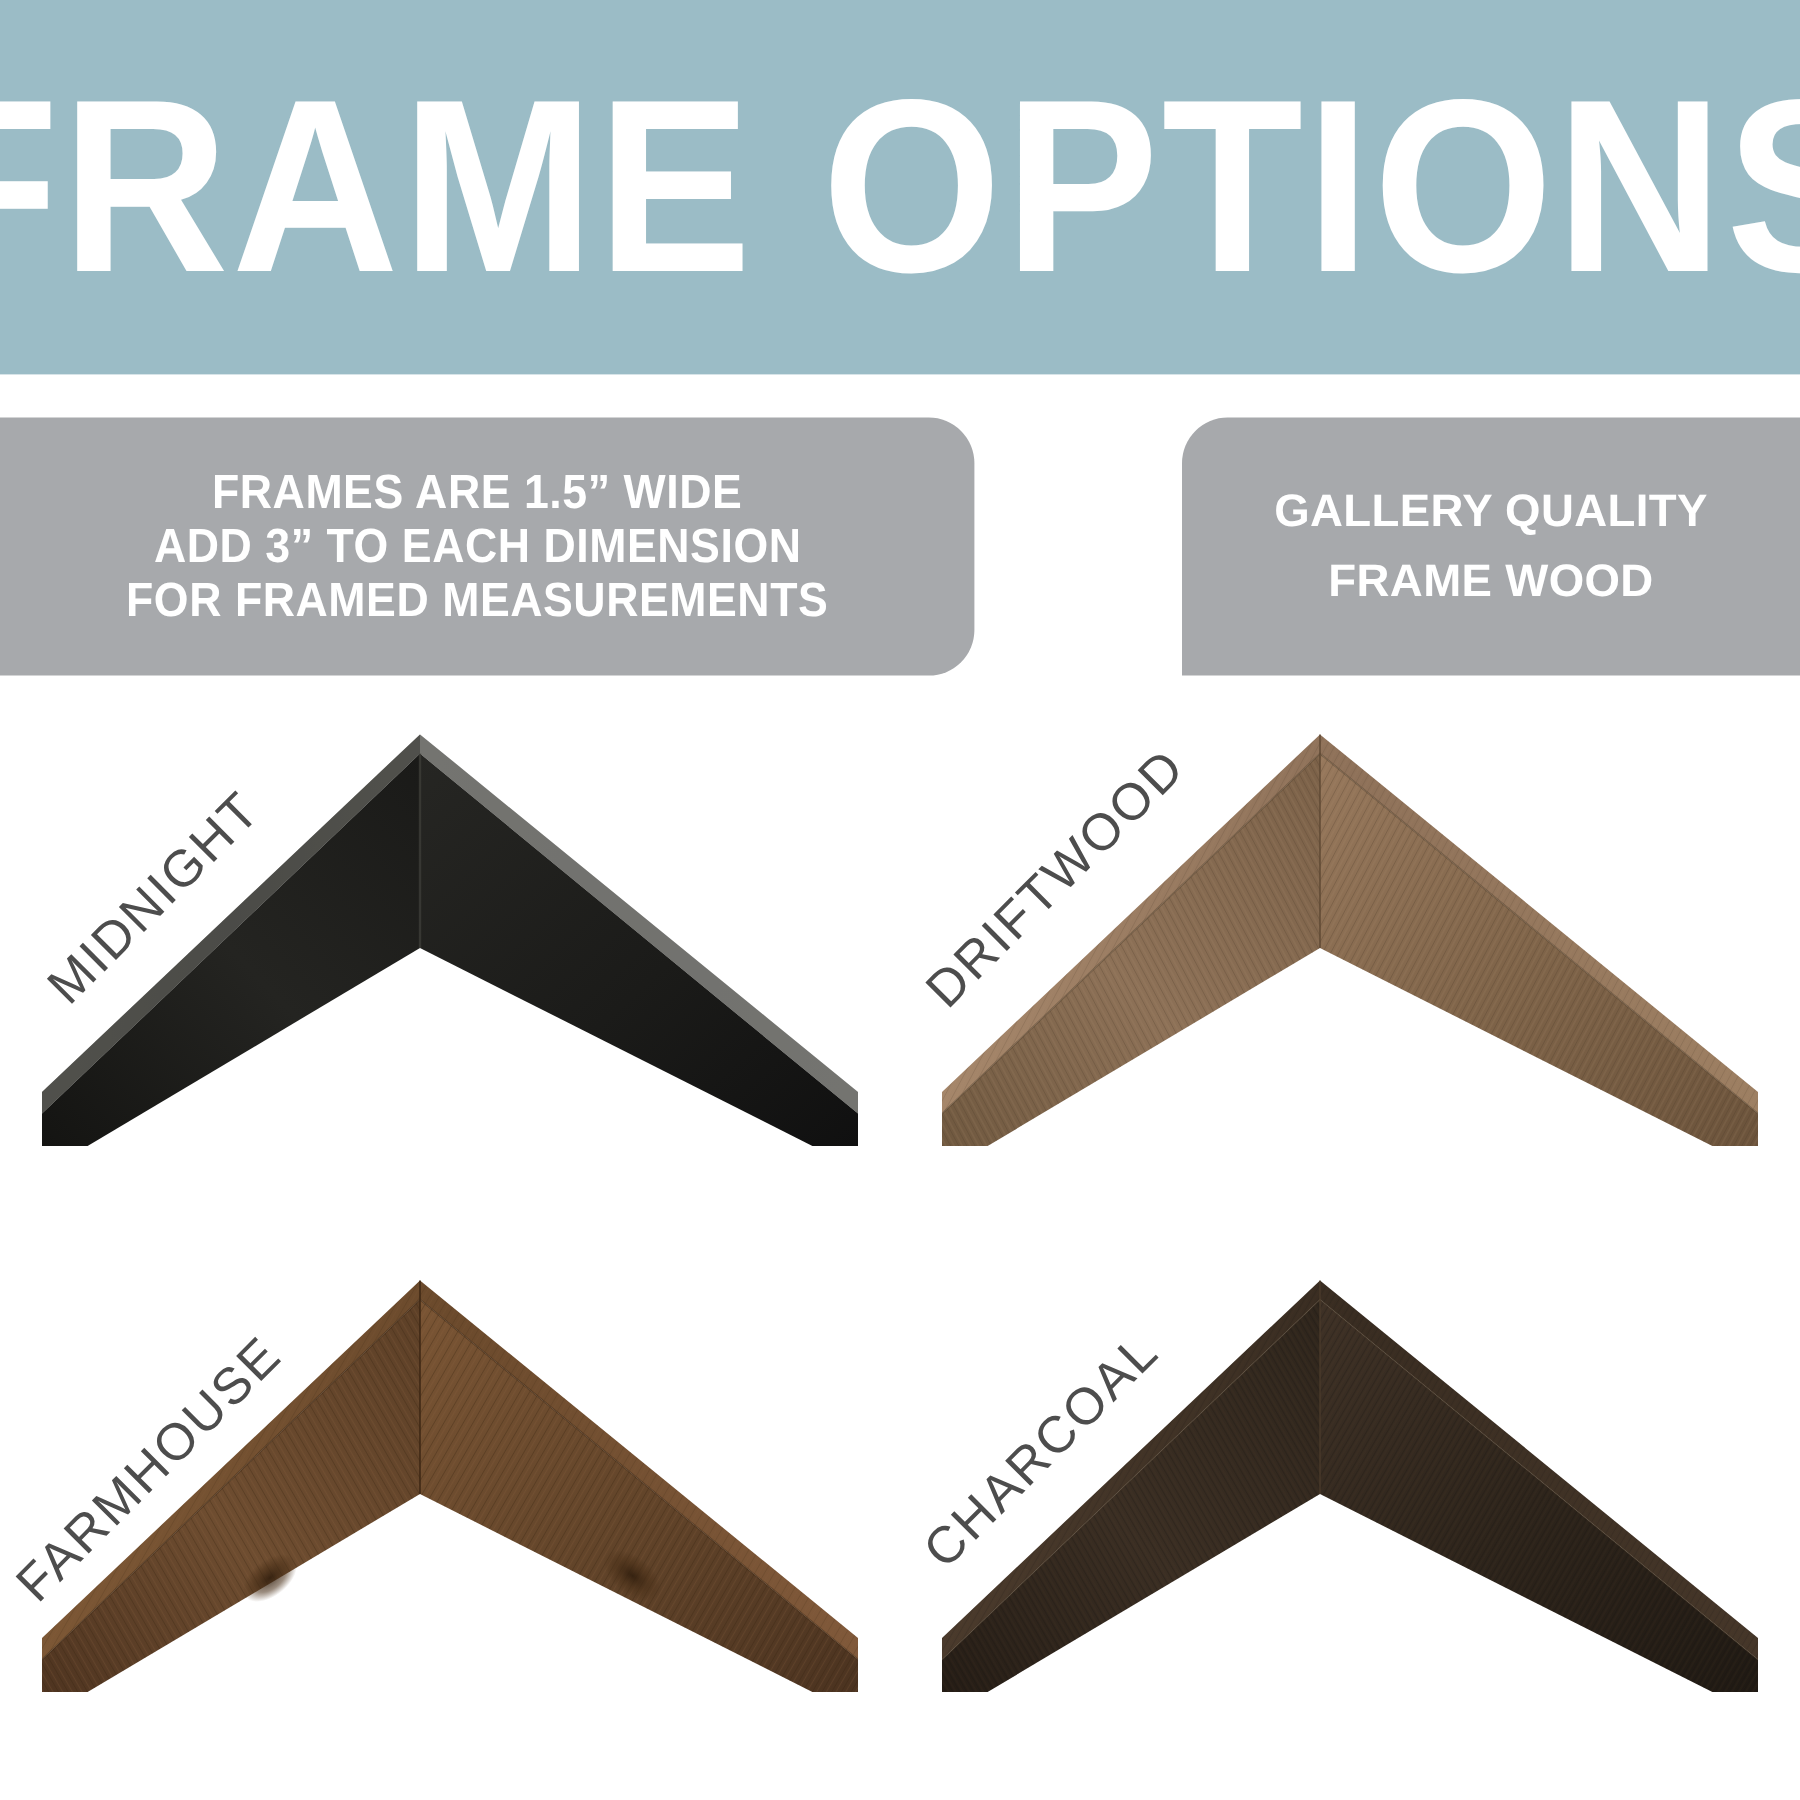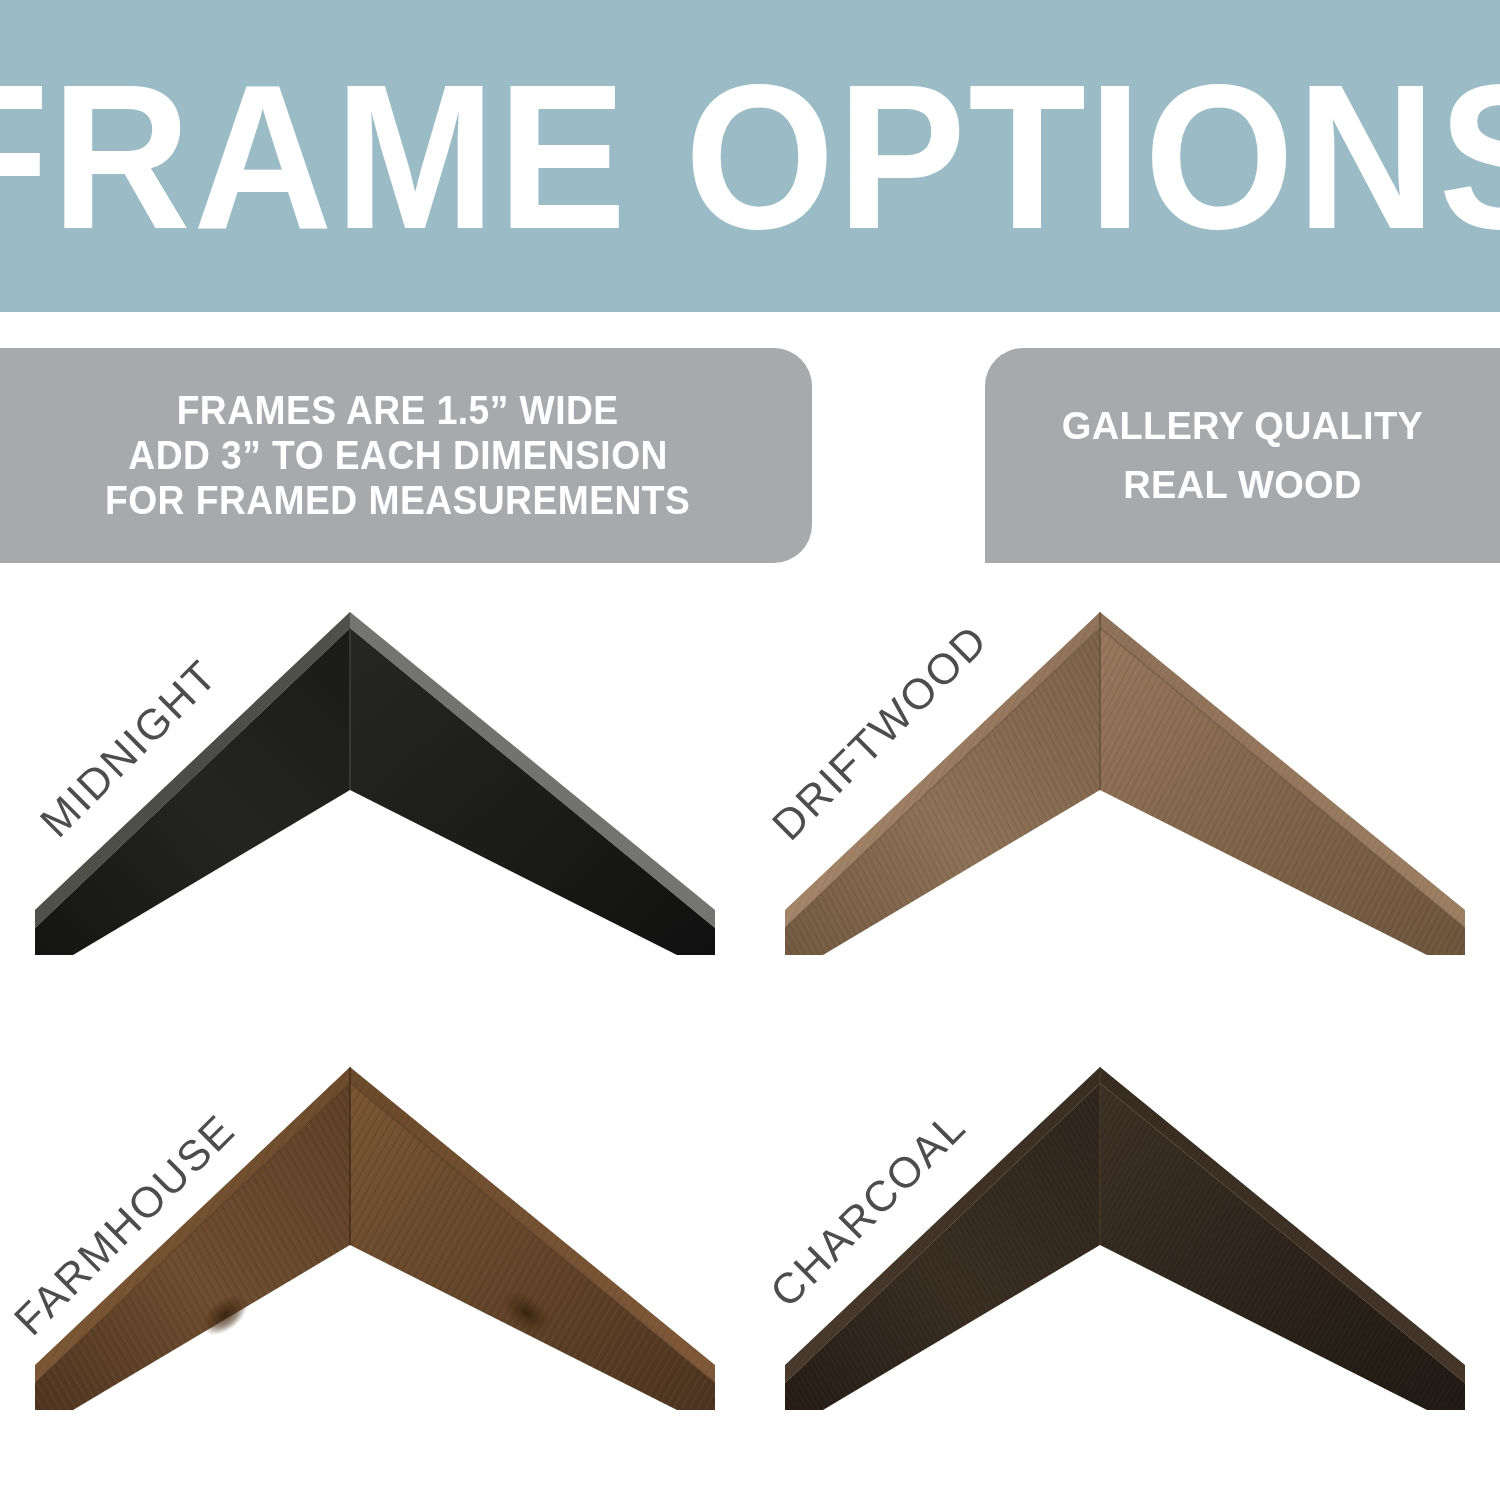--- a/index.html
+++ b/index.html
@@ -127,21 +127,21 @@
   </div>
 
   <div class="info-box info-box-left">
     <div class="info-line">FRAMES ARE 1.5” WIDE</div>
     <div class="info-line">ADD 3” TO EACH DIMENSION</div>
     <div class="info-line">FOR FRAMED MEASUREMENTS</div>
   </div>
 
   <div class="info-box info-box-right">
     <div class="info-line">GALLERY QUALITY</div>
-    <div class="info-line">REAL WOOD</div>
+    <div class="info-line">FRAME WOOD</div>
   </div>
 
   <div class="samples">
 
     <div class="sample sample-0">
       <div class="chev-wrap">
         <svg class="chev-svg" viewBox="0 0 680 345" preserveAspectRatio="none">
           <defs>
             <linearGradient id="mnA" x1="0" y1="1" x2="1" y2="0">
               <stop offset="0" stop-color="#141412"></stop>

